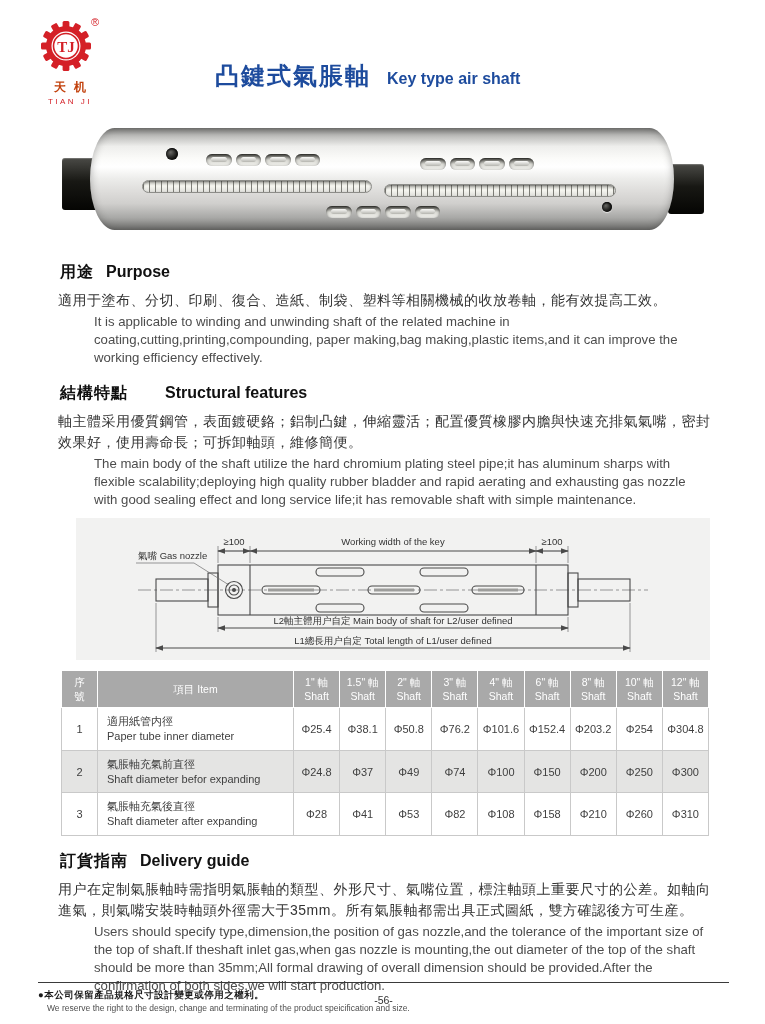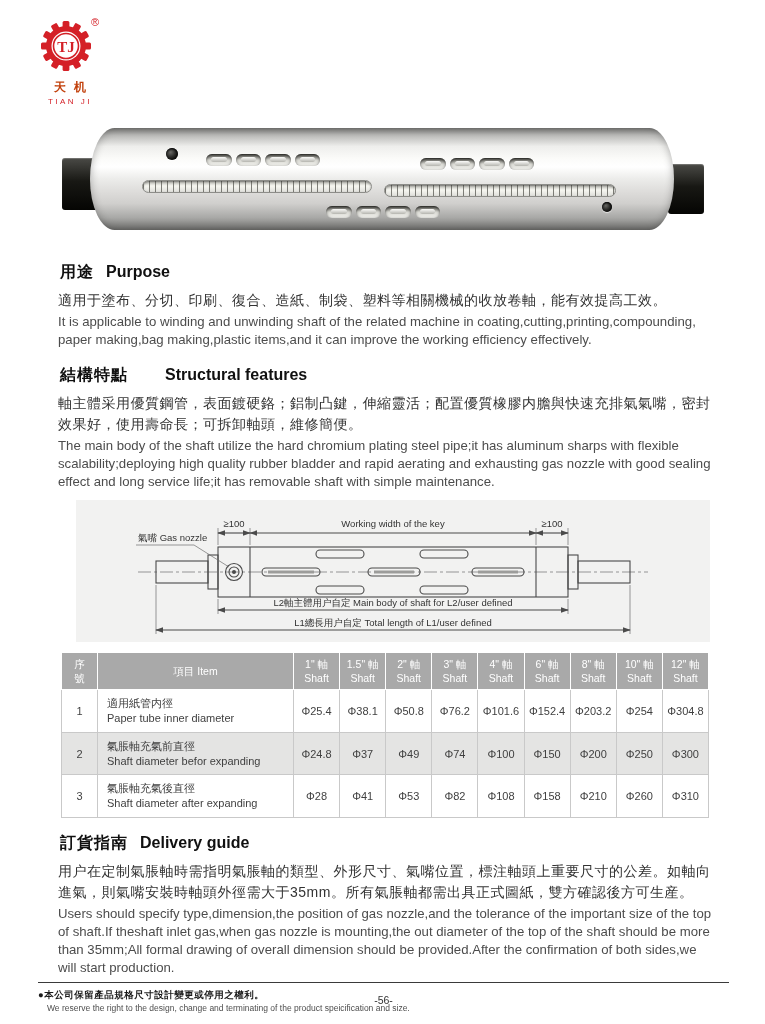--- a/index.html
+++ b/index.html
@@ -35,21 +35,21 @@
   .hole { position:absolute; border-radius:50%;
       background:radial-gradient(circle at 38% 35%, #6a6a66 0%, #2b2b29 45%, #0a0a08 75%);
       box-shadow:0 1px 1px rgba(255,255,255,.65), inset 0 1px 2px #000; }
 
   
   .content { position:absolute; top:262px; left:58px; width:654px; }
   .sec-h { display:flex; align-items:baseline; gap:12px; color:#101010; margin-left:2px; }
   .sec-h .cn { font-size:16px; font-weight:bold; letter-spacing:1px; }
   .sec-h .en { font-size:16px; font-weight:bold; }
   .cn-text { font-size:14px; color:#333333; line-height:1.5; margin:7px 0 2px; letter-spacing:.5px; }
-  .en-text { font-size:13.2px; color:#4c4c4c; line-height:1.36; }
+  .en-text { font-size:13.2px; color:#4c4c4c; line-height:1.36;margin-left:36px; }
   .mt { margin-top:16px;gap:37px; }
 
   
   .drawing-box { margin:9px 0 0 18px; width:634px; height:142px; background:#f2f2f1; }
   .drawing-box svg { display:block; }
   .dline { stroke:#4a4a4a; stroke-width:1.1; fill:none; }
   .thin  { stroke:#6d6d6d; stroke-width:.7; fill:none; }
   .dimtxt { font-size:9.5px; fill:#333; }
 
   
@@ -96,20 +96,24 @@
         <circle r="14.5" fill="#ffffff"></circle>
         <circle r="12.5" fill="none" stroke="#d42027" stroke-width="1.6"></circle>
         <text x="0" y="5.5" text-anchor="middle" font-size="15" font-weight="bold" fill="#d42027" font-family="Liberation Serif, DejaVu Serif, serif">TJ</text>
       </g>
       <text x="62" y="12" text-anchor="middle" font-size="11" fill="#d42027">®</text>
     </svg>
     <div class="cn">天机</div>
     <div class="en">TIAN JI</div>
   </div>
 
+  <div class="titlebar">
+    <span class="t-cn">凸鍵式氣脹軸</span>
+    <span class="t-en">Key type air shaft</span>
+  </div>
 
   <div class="photo">
     <div class="cap left"></div>
     <div class="cap right"></div>
     <div class="cylinder">
       <div class="hole" style="left:76px; top:20px; width:12px; height:12px;"></div>
       <div class="slot-group" style="left:116px; top:26px; width:114px;">
         <div class="slot">
             <div class="key"></div>
           </div>

